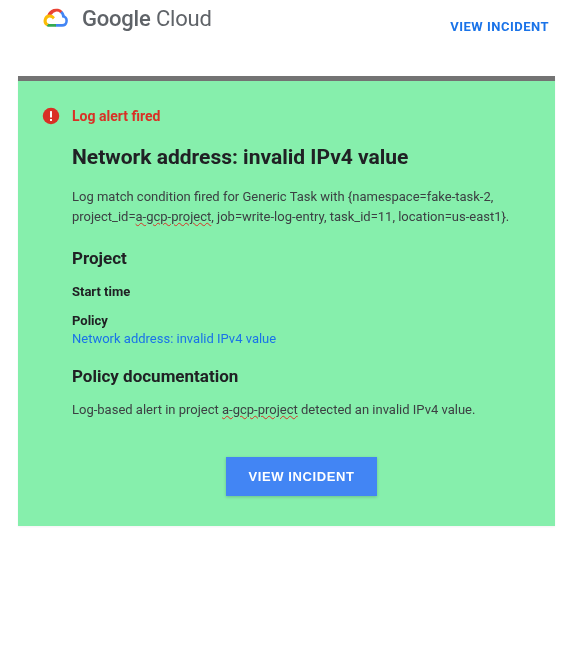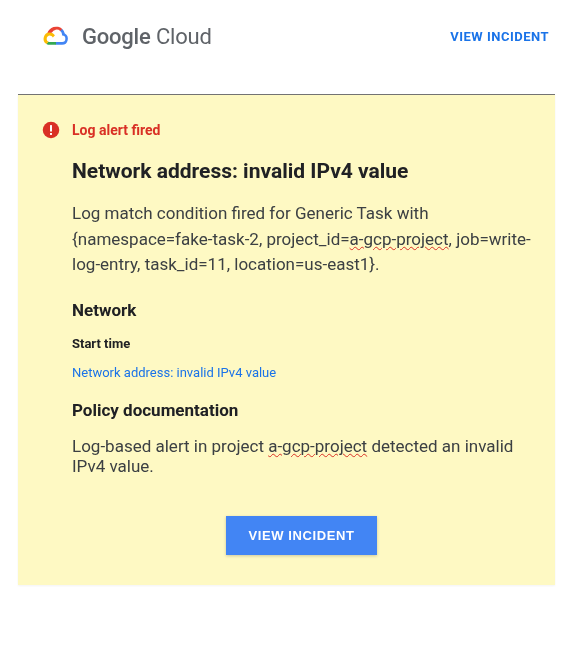--- a/index.html
+++ b/index.html
@@ -10,22 +10,22 @@
     body {
       font-family: Roboto, Arial, sans-serif;
       background: #fff;
       width: 573px;
       height: 656px;
       overflow: hidden;
     }
     .header {
       display: flex;
       justify-content: space-between;
-      align-items: center;
-      padding: 20px 24px 18px 40px;
+      align-items: flex-end;
+      padding: 2px 24px 18px 40px;
     }
     .logo-wrap {
       display: flex;
       align-items: center;
       gap: 10px;
     }
     .logo-icon {
       width: 32px;
       height: 32px;
     }
@@ -41,22 +41,22 @@
     .view-link-top {
       color: #1a73e8;
       font-size: 13px;
       font-weight: 700;
       letter-spacing: 0.5px;
       text-decoration: none;
       cursor: pointer;
     }
     .card {
       margin: 24px 18px 0 18px;
-      border-top: 1px solid #737373;
-      background: #fef9c3;
+      border-top: 5px solid #737373;
+      background: #86efac;
       padding: 26px 24px 30px 24px;
       box-shadow: 0 1px 2px rgba(0,0,0,0.05);
     }
     .alert-row {
       display: flex;
       align-items: center;
       gap: 12px;
       margin-bottom: 20px;
     }
     .alert-icon {
@@ -72,21 +72,21 @@
     .content {
       padding-left: 30px;
     }
     .title {
       font-size: 21px;
       font-weight: 700;
       color: #202124;
       margin-bottom: 18px;
     }
     .description {
-      font-size: 17px;
+      font-size: 13px;
       color: #3c4043;
       line-height: 1.5;
       margin-bottom: 22px;
     }
     .section-head {
       font-size: 17px;
       font-weight: 700;
       color: #202124;
       margin-bottom: 16px;
     }
@@ -103,21 +103,21 @@
     .field-value {
       font-size: 13px;
       color: #3c4043;
     }
     .field-link {
       font-size: 13px;
       color: #1a73e8;
       cursor: pointer;
     }
     .doc-text {
-      font-size: 17px;
+      font-size: 13px;
       color: #3c4043;
       margin-bottom: 40px;
     }
     .btn-wrap {
       display: flex;
       justify-content: center;
     }
     .view-btn {
       background: #4285f4;
       color: #fff;
@@ -160,28 +160,29 @@
       <rect x="10.7" y="16" width="2.6" height="2.6" fill="#fff"></rect>
     </svg>
     <span class="alert-label">Log alert fired</span>
   </div>
 
   <div class="content">
     <h1 class="title">Network address: invalid IPv4 value</h1>
 
     <p class="description"><span>Log match condition fired for Generic Task with {namespace=fake-task-2, project_id=</span><span class="typo-mark">a-</span><span class="typo-mark">gcp-project</span><span>, job=write-log-entry, task_id=11, location=us-east1}.</span></p>
 
-    <h2 class="section-head">Network</h2>
+    <h2 class="section-head">Project</h2>
 
     <div class="field">
       <div class="field-label">Start time</div>
     </div>
 
 
     <div class="field">
+      <div class="field-label">Policy</div>
       <div class="field-link">Network address: invalid IPv4 value</div>
     </div>
 
     <div class="field">
     </div>
 
     <h2 class="section-head" style="margin-top:20px">Policy documentation</h2>
 
     <p class="doc-text"><span>Log-based alert in project </span><span class="typo-mark">a-gcp-project</span><span> detected an invalid IPv4 value.</span></p>
 

